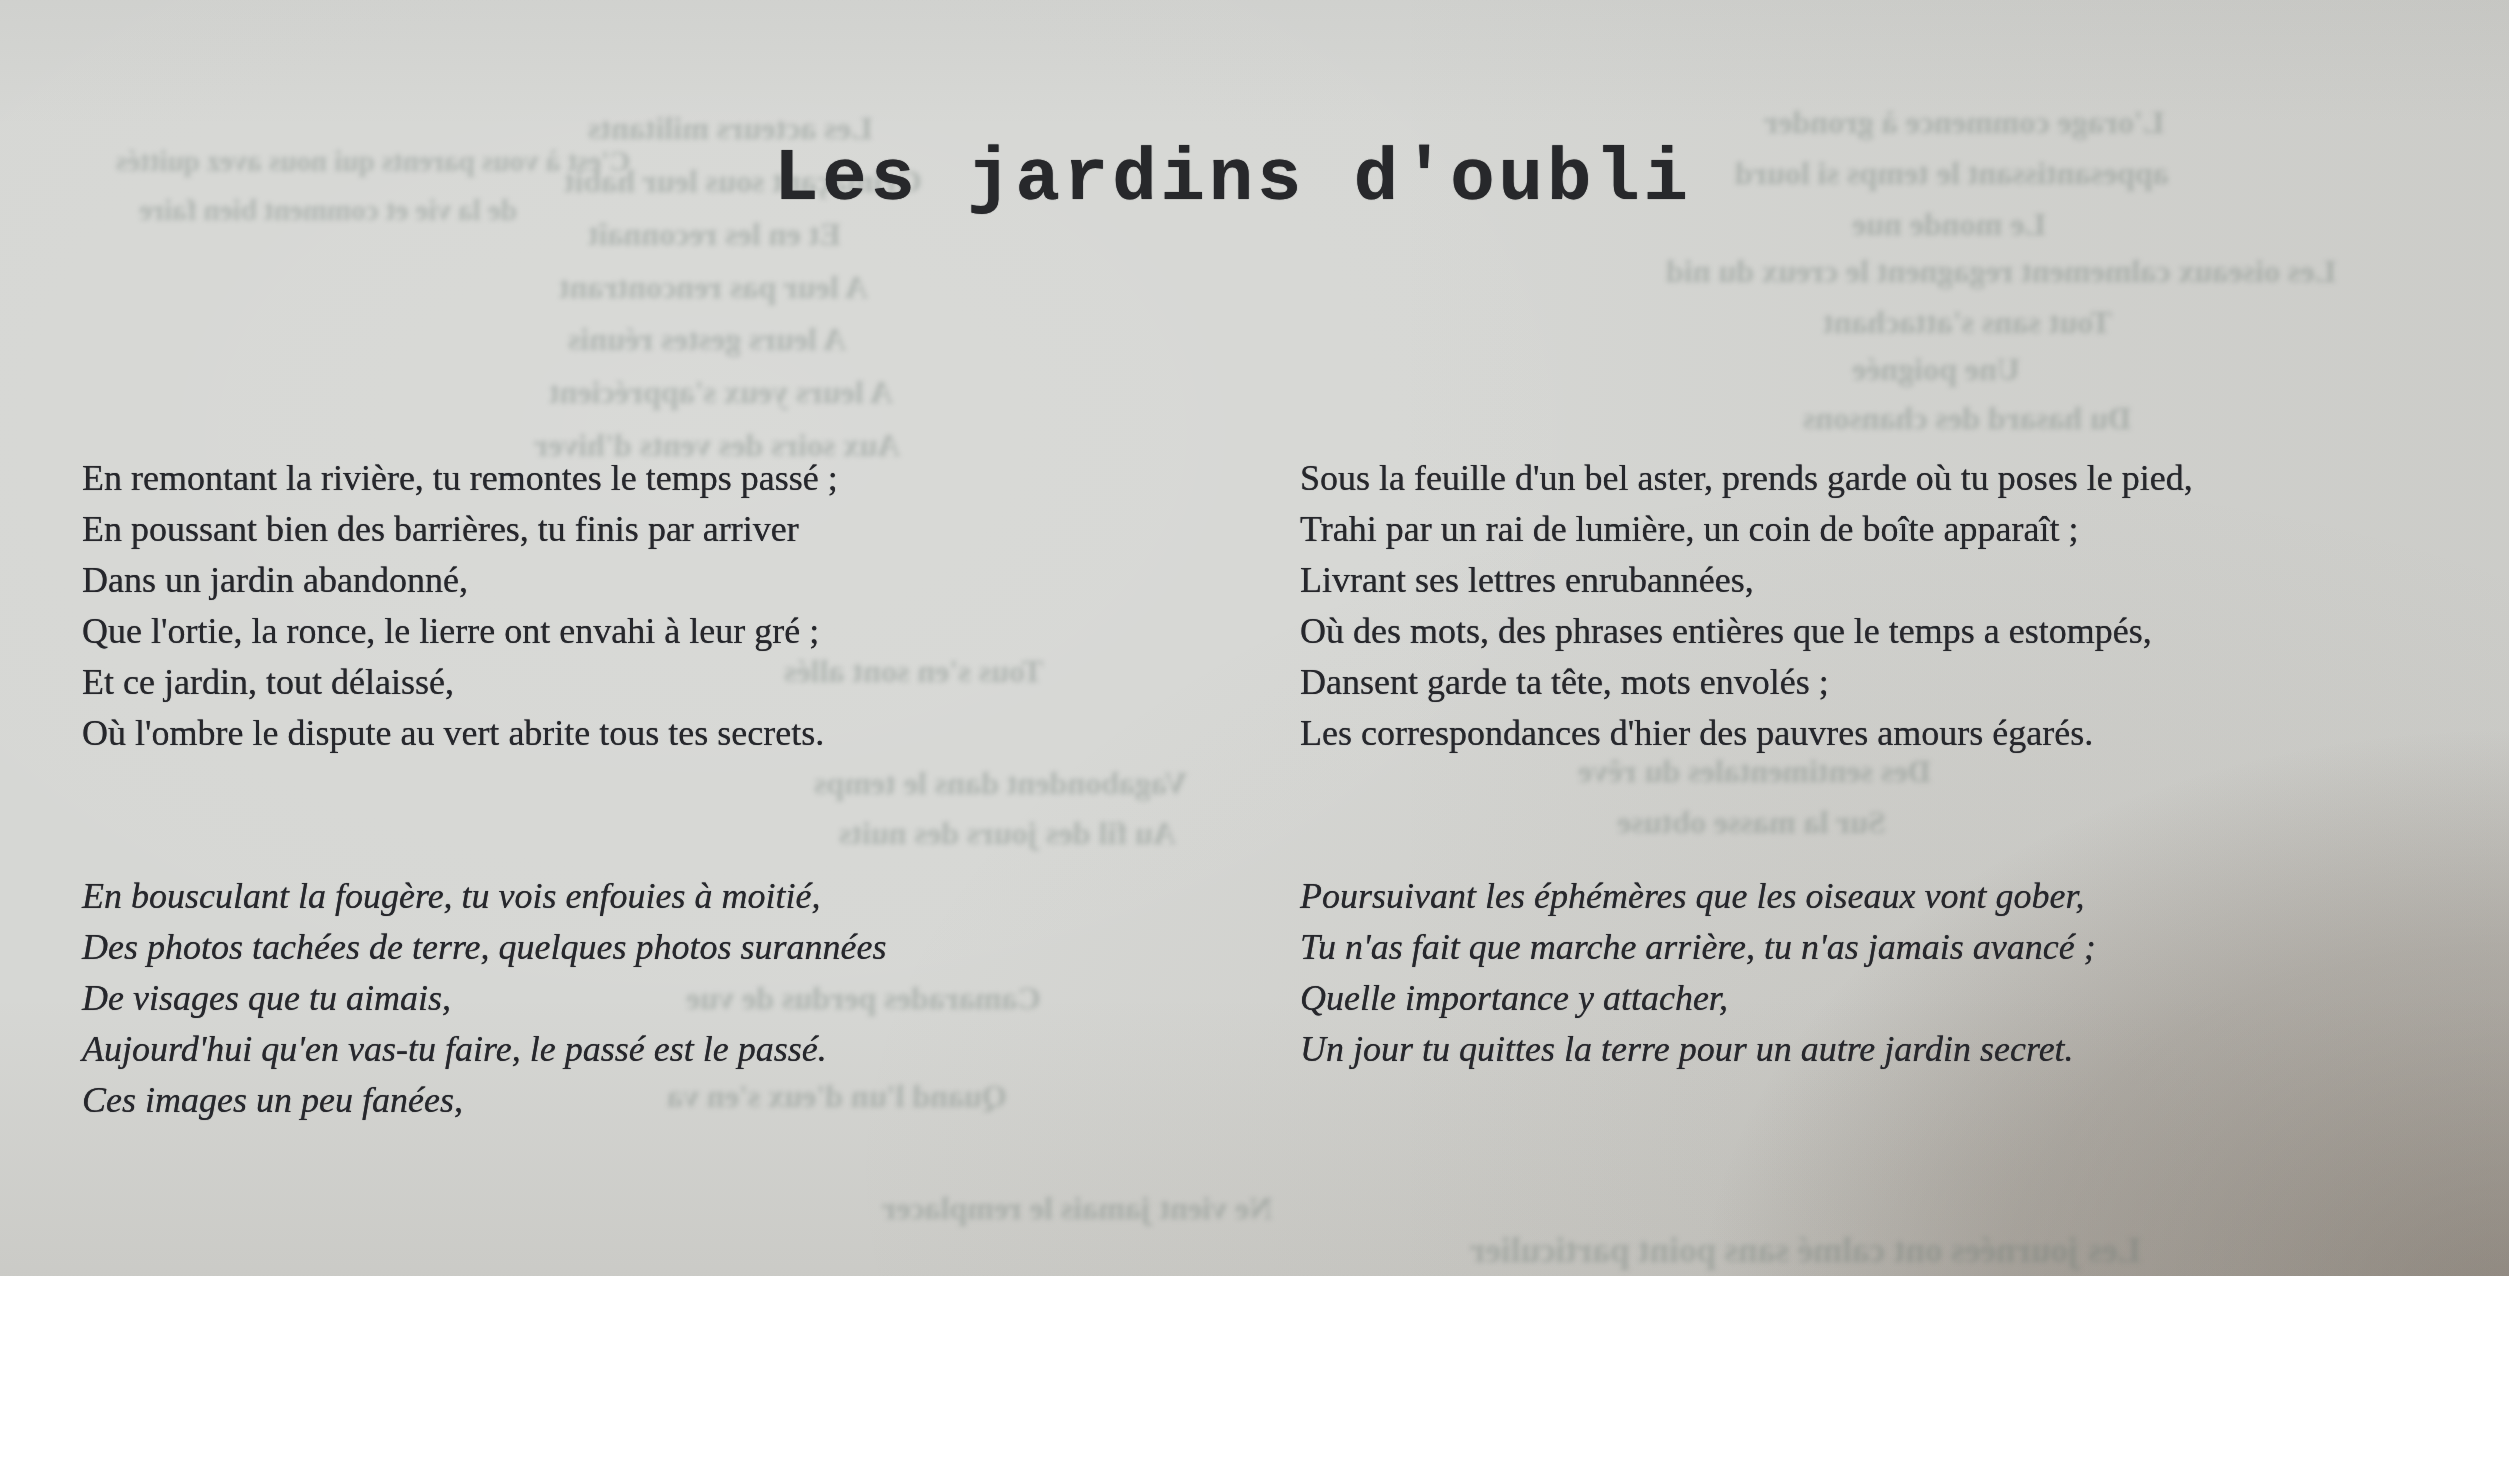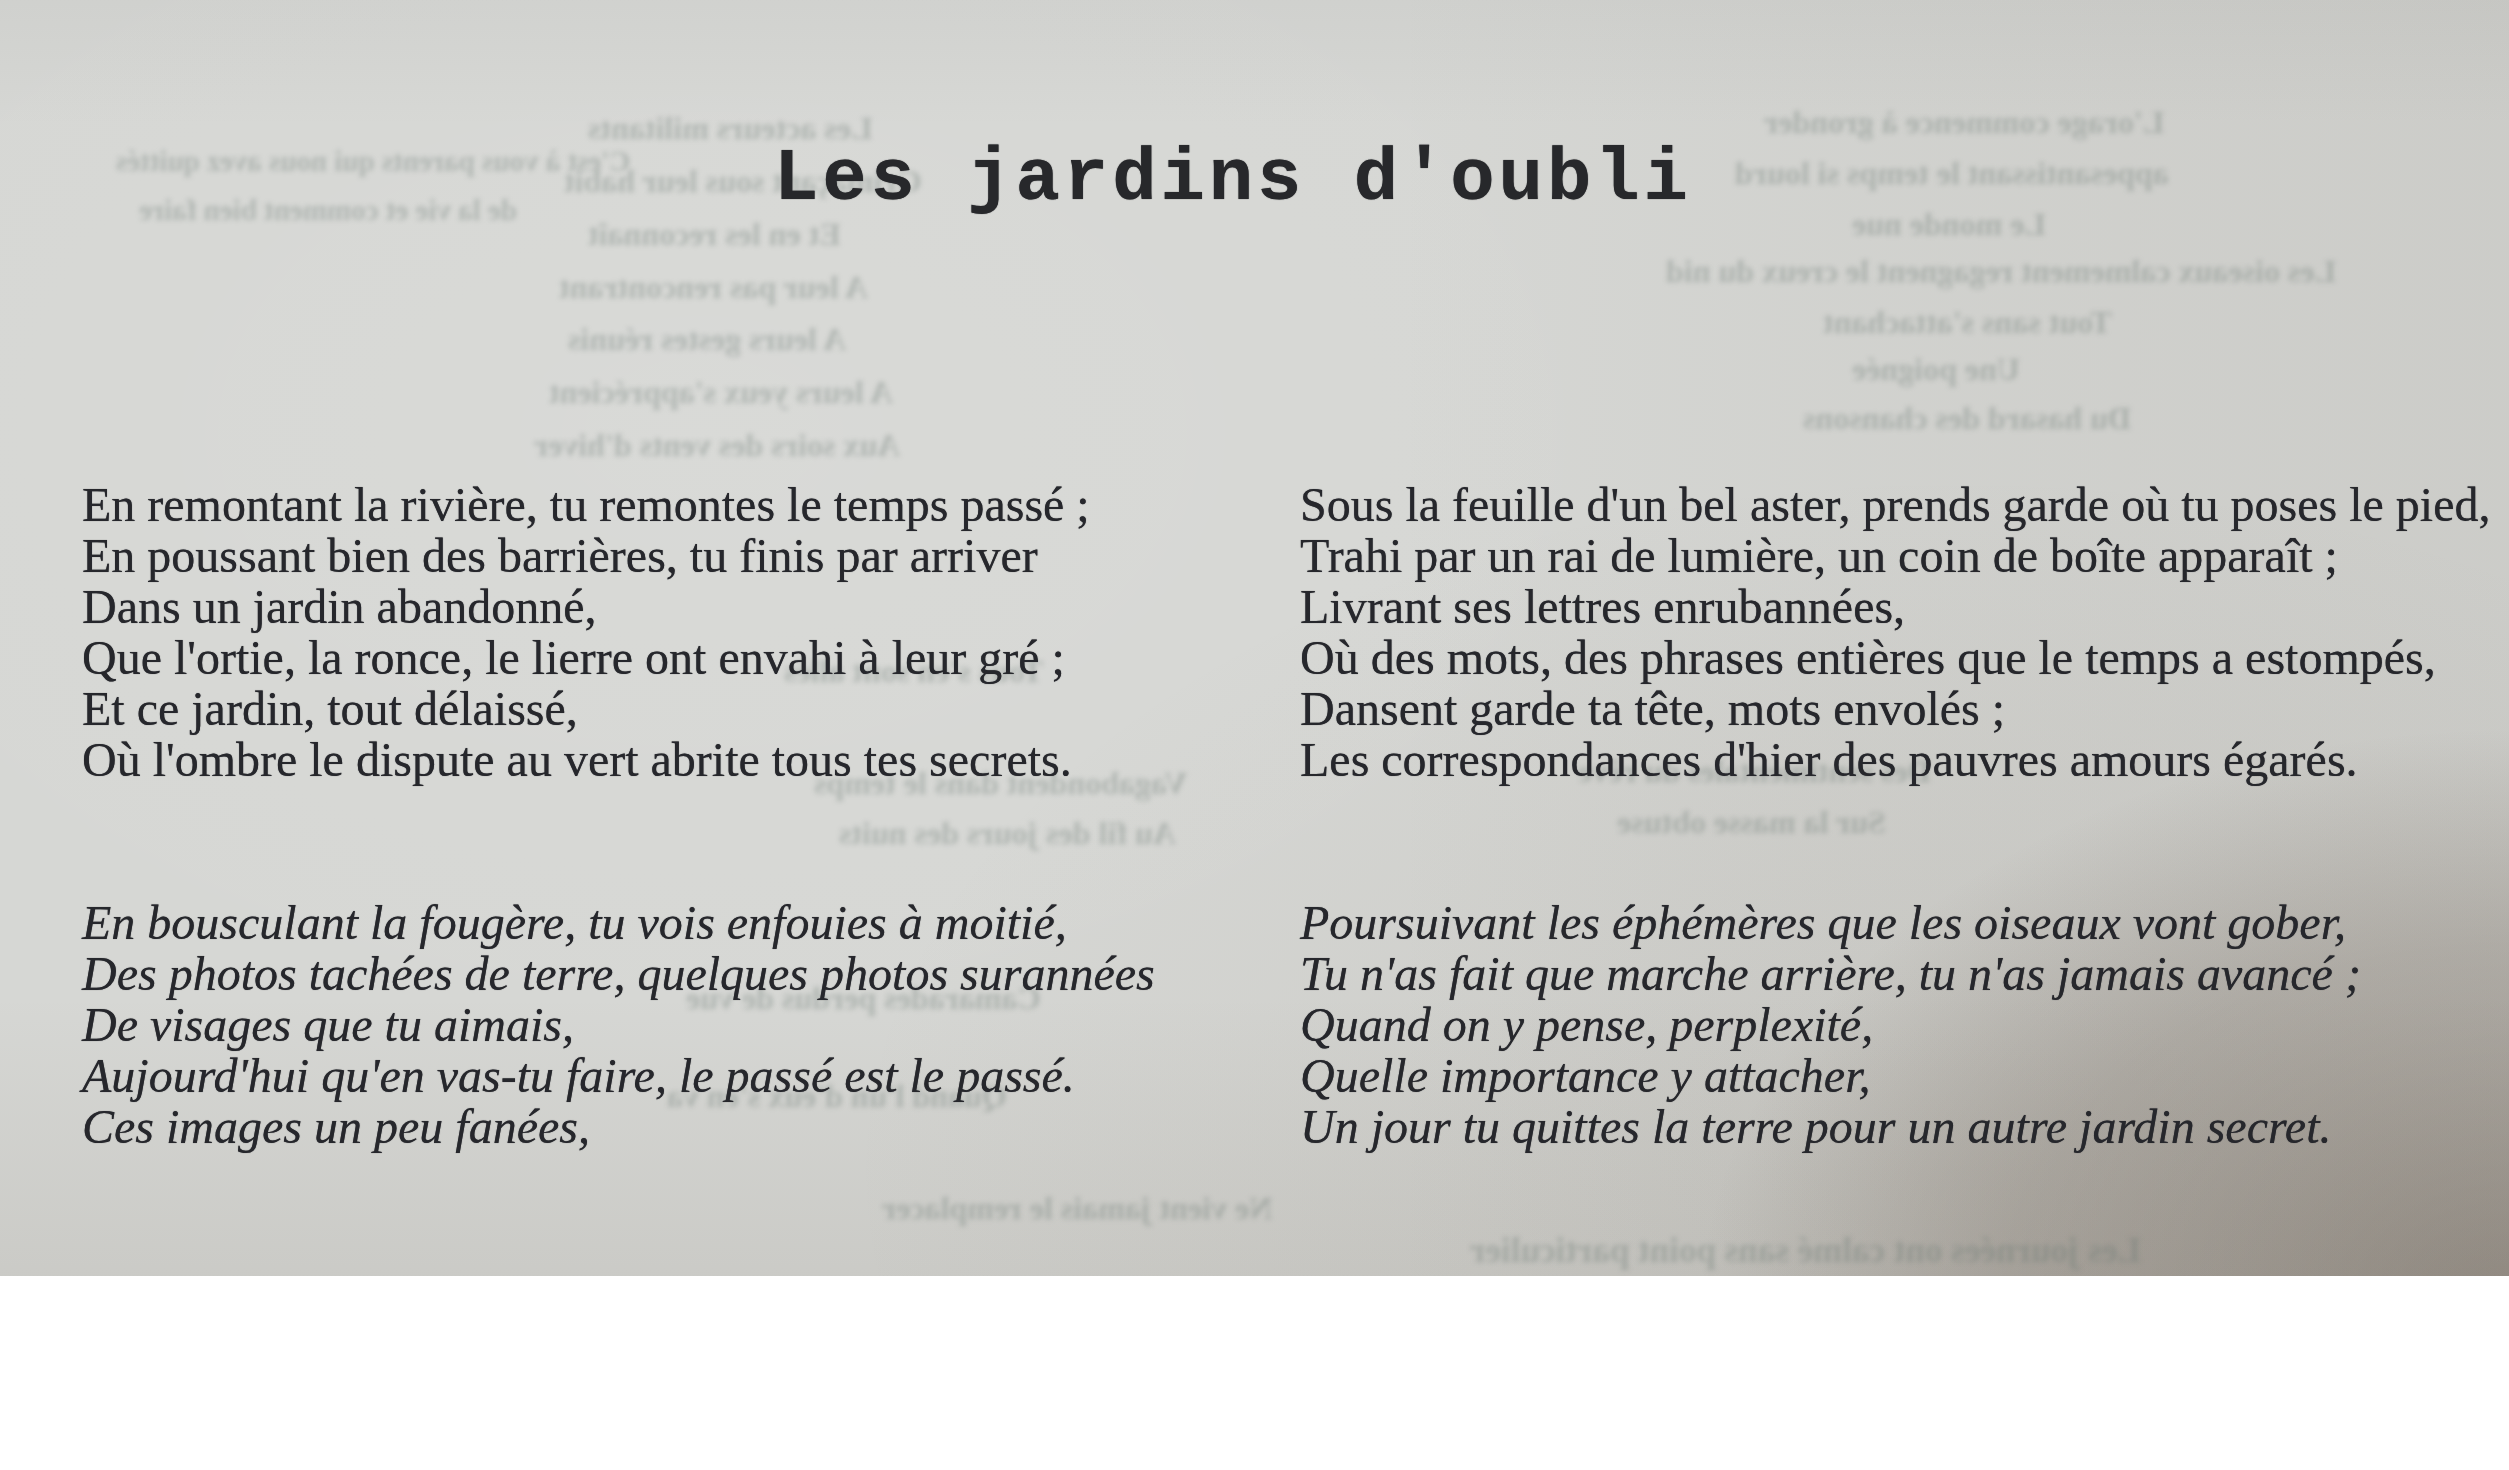--- a/index.html
+++ b/index.html
@@ -23,22 +23,22 @@
     transform:translateX(-21.6px);
     font-family:"Liberation Mono", monospace;
     font-weight:bold;
     font-size:74px; line-height:78px;
     letter-spacing:3.9px;
     color:#27282b;
     text-shadow:0 0 1px rgba(39,40,43,.9);
     white-space:nowrap;
   }
   .col{
-    position:absolute; top:479px;
-    font-size:48px; line-height:51px;
+    position:absolute; top:453px;
+    font-size:36px; line-height:51px;
     text-shadow:0 0 0.8px rgba(32,33,38,.85);
     white-space:nowrap;
   }
   .col-left{ left:82px; }
   .col-right{ left:1300px; }
   .stanza{ margin:0; }
   .stanza + .stanza{ margin-top:112px;font-style:italic; }
   .line{ height:51px; }
   .pagenum{
     position:absolute; top:1345px; left:0; width:2509px;
@@ -141,21 +141,20 @@
       <div class="line">Sous la feuille d'un bel aster, prends garde où tu poses le pied,</div>
       <div class="line">Trahi par un rai de lumière, un coin de boîte apparaît ;</div>
       <div class="line">Livrant ses lettres enrubannées,</div>
       <div class="line">Où des mots, des phrases entières que le temps a estompés,</div>
       <div class="line">Dansent garde ta tête, mots envolés ;</div>
       <div class="line">Les correspondances d'hier des pauvres amours égarés.</div>
     </div>
     <div class="stanza">
       <div class="line">Poursuivant les éphémères que les oiseaux vont gober,</div>
       <div class="line">Tu n'as fait que marche arrière, tu n'as jamais avancé ;</div>
-      <div class="line">Quand on y pense, perplexité,</div>
       <div class="line">Quelle importance y attacher,</div>
       <div class="line">Un jour tu quittes la terre pour un autre jardin secret.</div>
     </div>
   </div>
 
   <div class="pagenum">24</div>
 
 </div>
 
 

